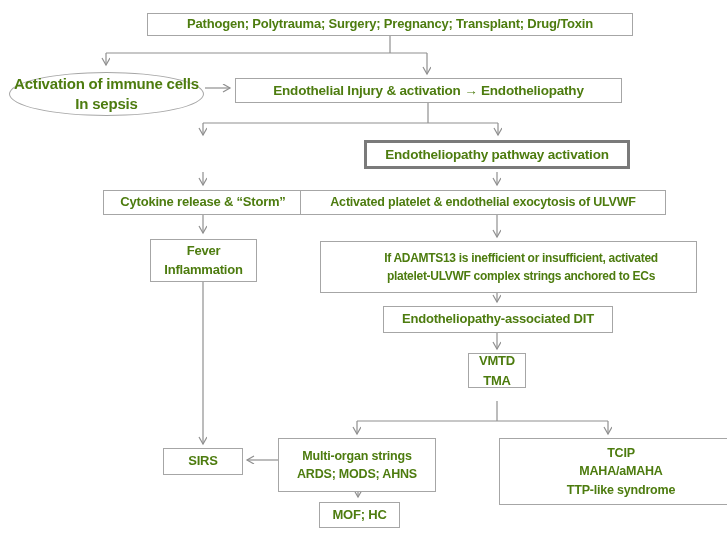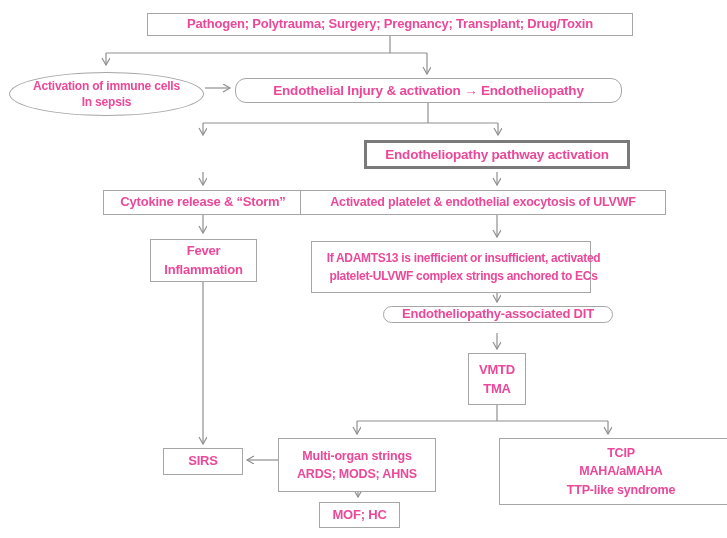--- a/index.html
+++ b/index.html
@@ -1,42 +1,42 @@
 <!DOCTYPE html>
 <html><head>
 <meta charset="utf-8">
 <style>
   html,body{margin:0;padding:0;background:#ffffff;}
   .canvas{
     position:relative;width:727px;height:538px;background:#ffffff;
     font-family:"Liberation Sans",sans-serif;
-    color:#ec4899;overflow:hidden;
+    color:#4d7c0f;overflow:hidden;
   }
   .connectors{position:absolute;left:0;top:0;width:727px;height:538px;}
   .node{
     position:absolute;box-sizing:border-box;background:#ffffff;
     border:1px solid #a6a6a6;
     display:flex;flex-direction:column;justify-content:center;align-items:center;
     text-align:center;font-weight:bold;letter-spacing:-0.2px;line-height:1.3;
   }
   .node span{white-space:nowrap;display:block;}
   .thick{border:3px solid #7a7a7a;box-shadow:inset 0 0 0 1px #ffffff;}
   .ellipse{border-radius:50%;}
   
   #triggers   {left:147px;top:13px; width:486px;height:23px;font-size:13px;}
-  #immune     {left:9px;  top:72px; width:195px;height:44px;font-size:12px;line-height:1.35;}
-  #endo       {left:235px;top:78px; width:387px;height:25px;font-size:13.5px;border-radius:11px;}
+  #immune     {left:9px;  top:72px; width:195px;height:44px;font-size:15px;line-height:1.35;}
+  #endo       {left:235px;top:78px; width:387px;height:25px;font-size:13.5px;}
   #inflam     {left:82px; top:140px;width:241px;height:29px;font-size:13.5px;}
   #micro      {left:364px;top:140px;width:266px;height:29px;font-size:13.5px;}
   #cytokine   {left:103px;top:190px;width:200px;height:25px;font-size:13px;}
   #activated  {left:300px;top:190px;width:366px;height:25px;font-size:12.5px;}
   #fever      {left:150px;top:239px;width:107px;height:43px;font-size:13px;line-height:1.4;}
-  #adamts     {left:311px;top:241px;width:280px;height:52px;font-size:12px;letter-spacing:-0.3px;line-height:1.5;padding-left:25px;}
-  #dit        {left:383px;top:306px;width:230px;height:17px;font-size:13px;border-radius:11px;}
-  #vmtd       {left:468px;top:353px;width:58px;height:52px;font-size:13px;line-height:1.5;}
+  #adamts     {left:320px;top:241px;width:377px;height:52px;font-size:12px;letter-spacing:-0.3px;line-height:1.5;padding-left:25px;}
+  #dit        {left:383px;top:306px;width:230px;height:27px;font-size:13px;}
+  #vmtd       {left:468px;top:353px;width:58px;height:35px;font-size:13px;line-height:1.5;}
   #sirs       {left:163px;top:448px;width:80px;height:27px;font-size:13px;}
   #multiorgan {left:278px;top:438px;width:158px;height:54px;font-size:12.5px;line-height:1.45;}
   #mof        {left:319px;top:502px;width:81px;height:26px;font-size:13px;}
   #tcip       {left:499px;top:438px;width:244px;height:67px;font-size:12.5px;line-height:1.45;text-align:right;}
 </style>
 </head>
 <body>
 
 <div class="canvas">
 

